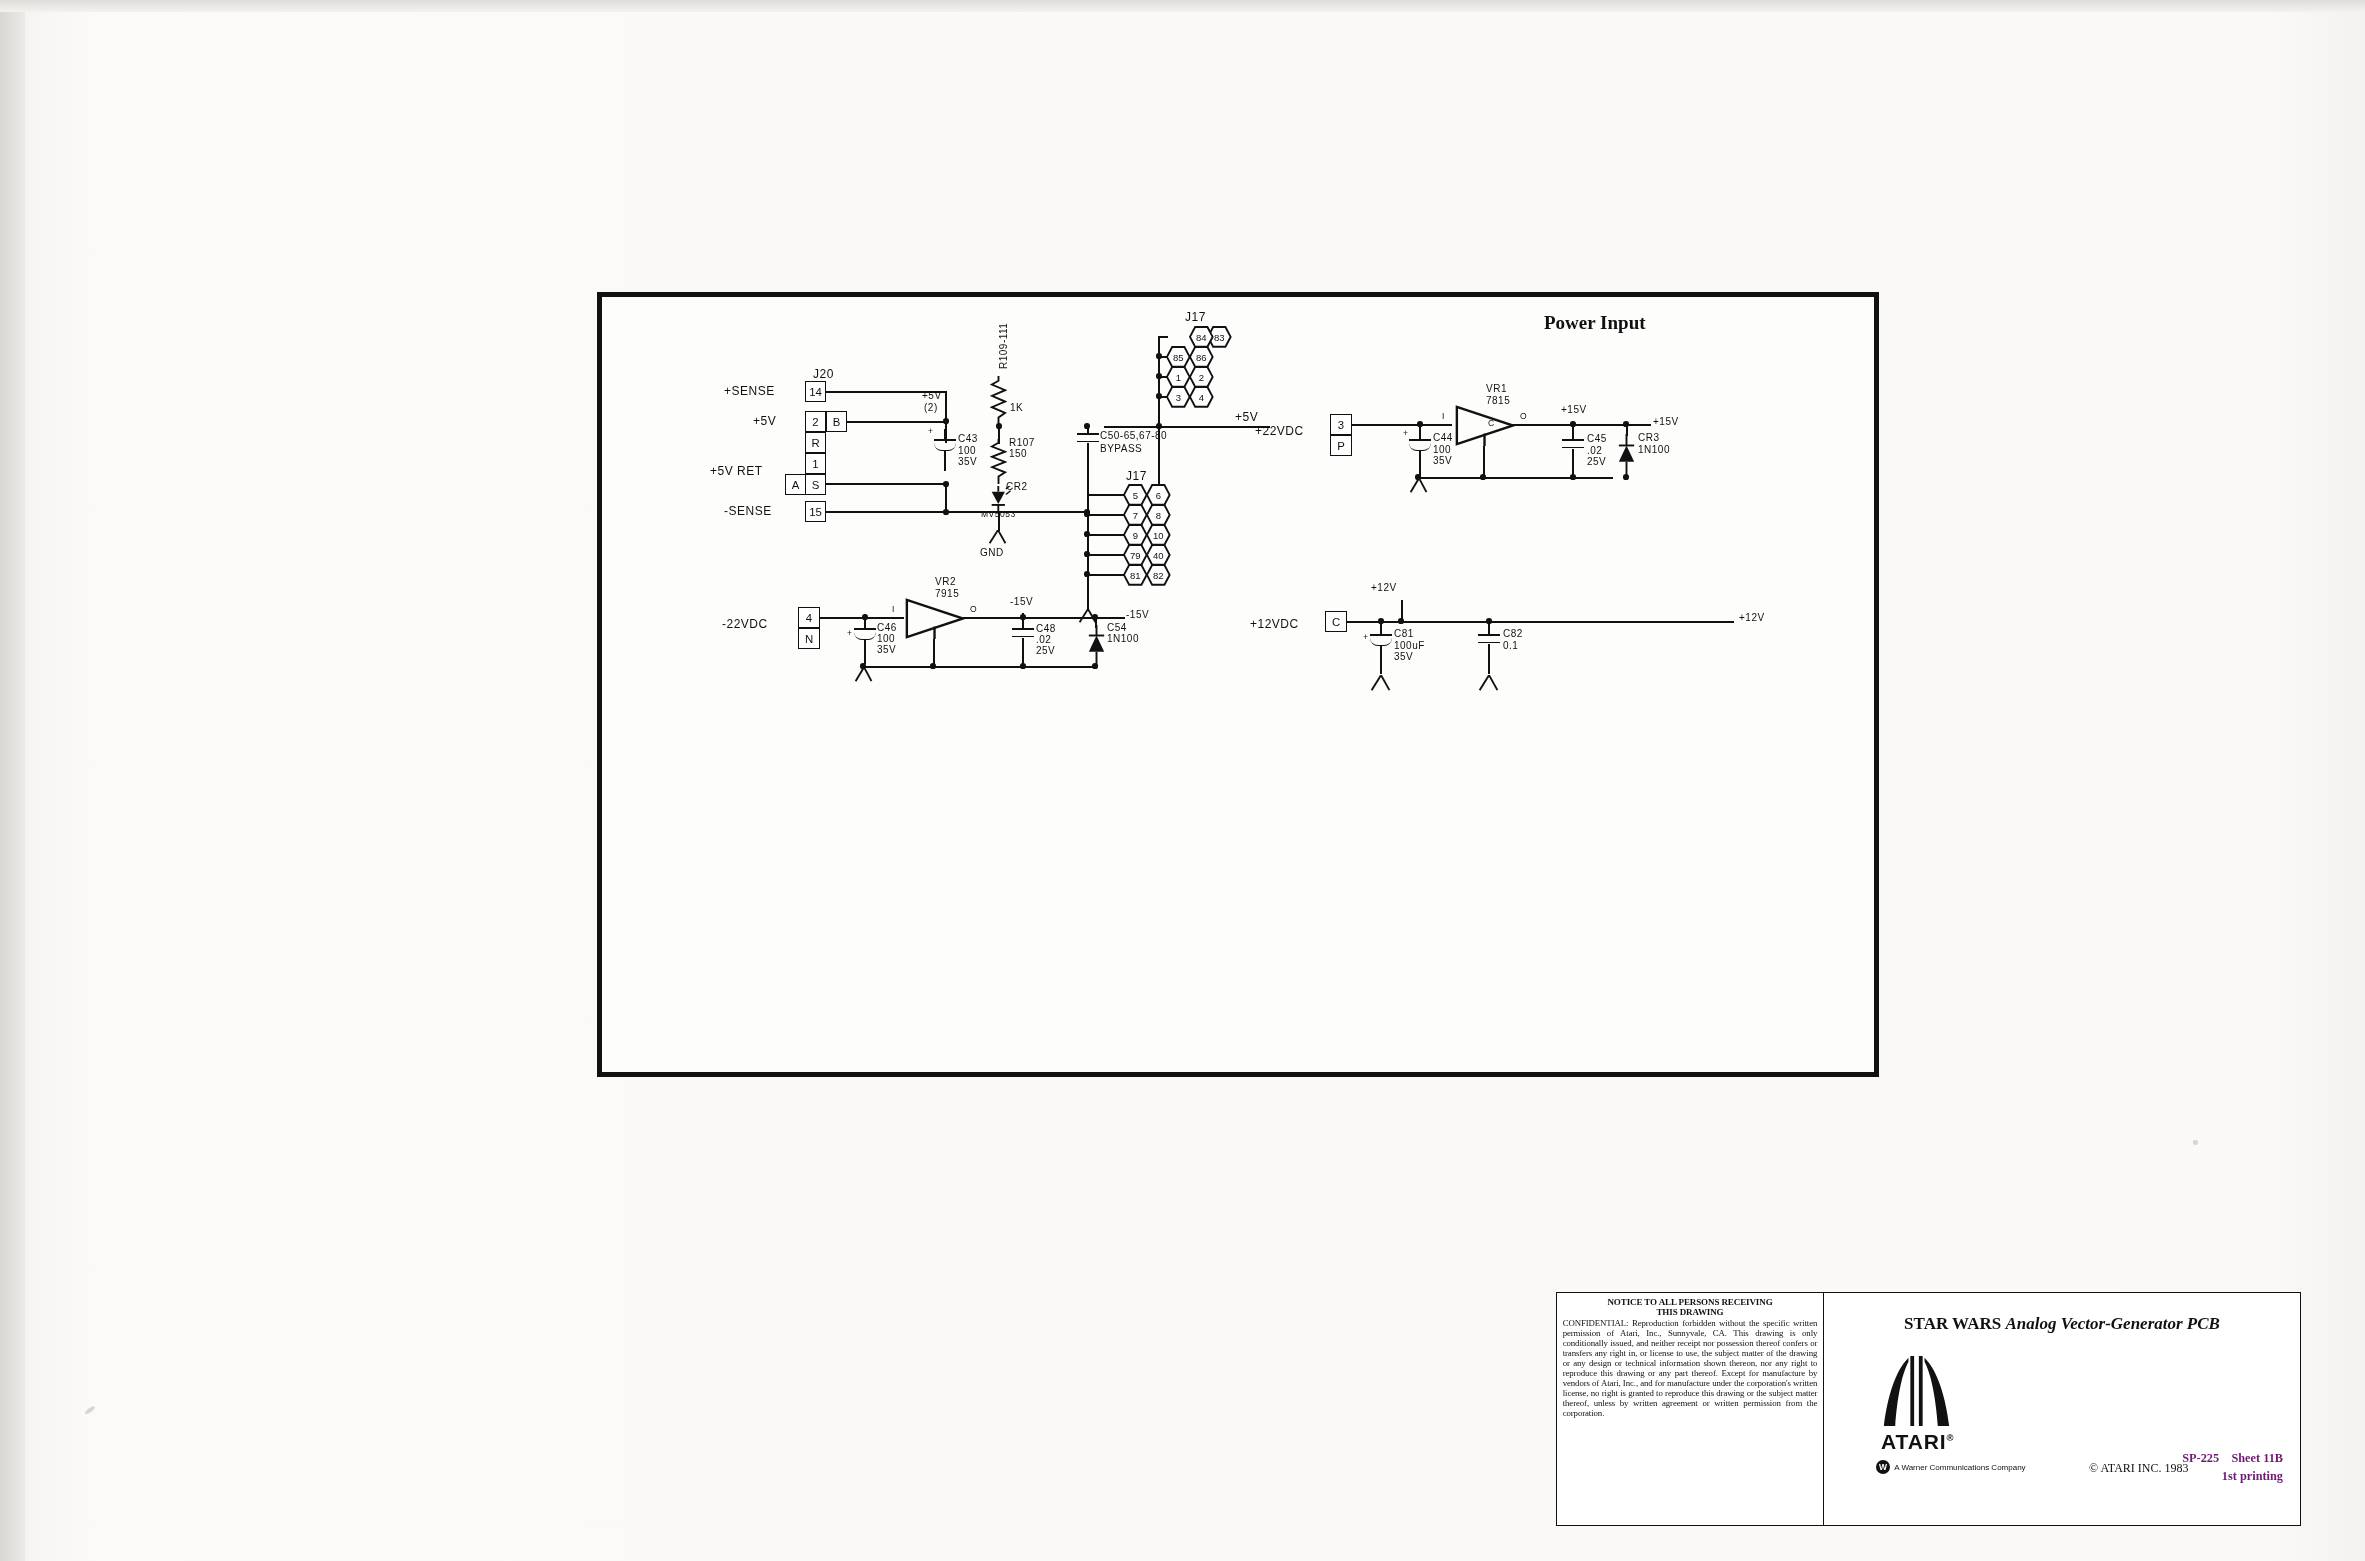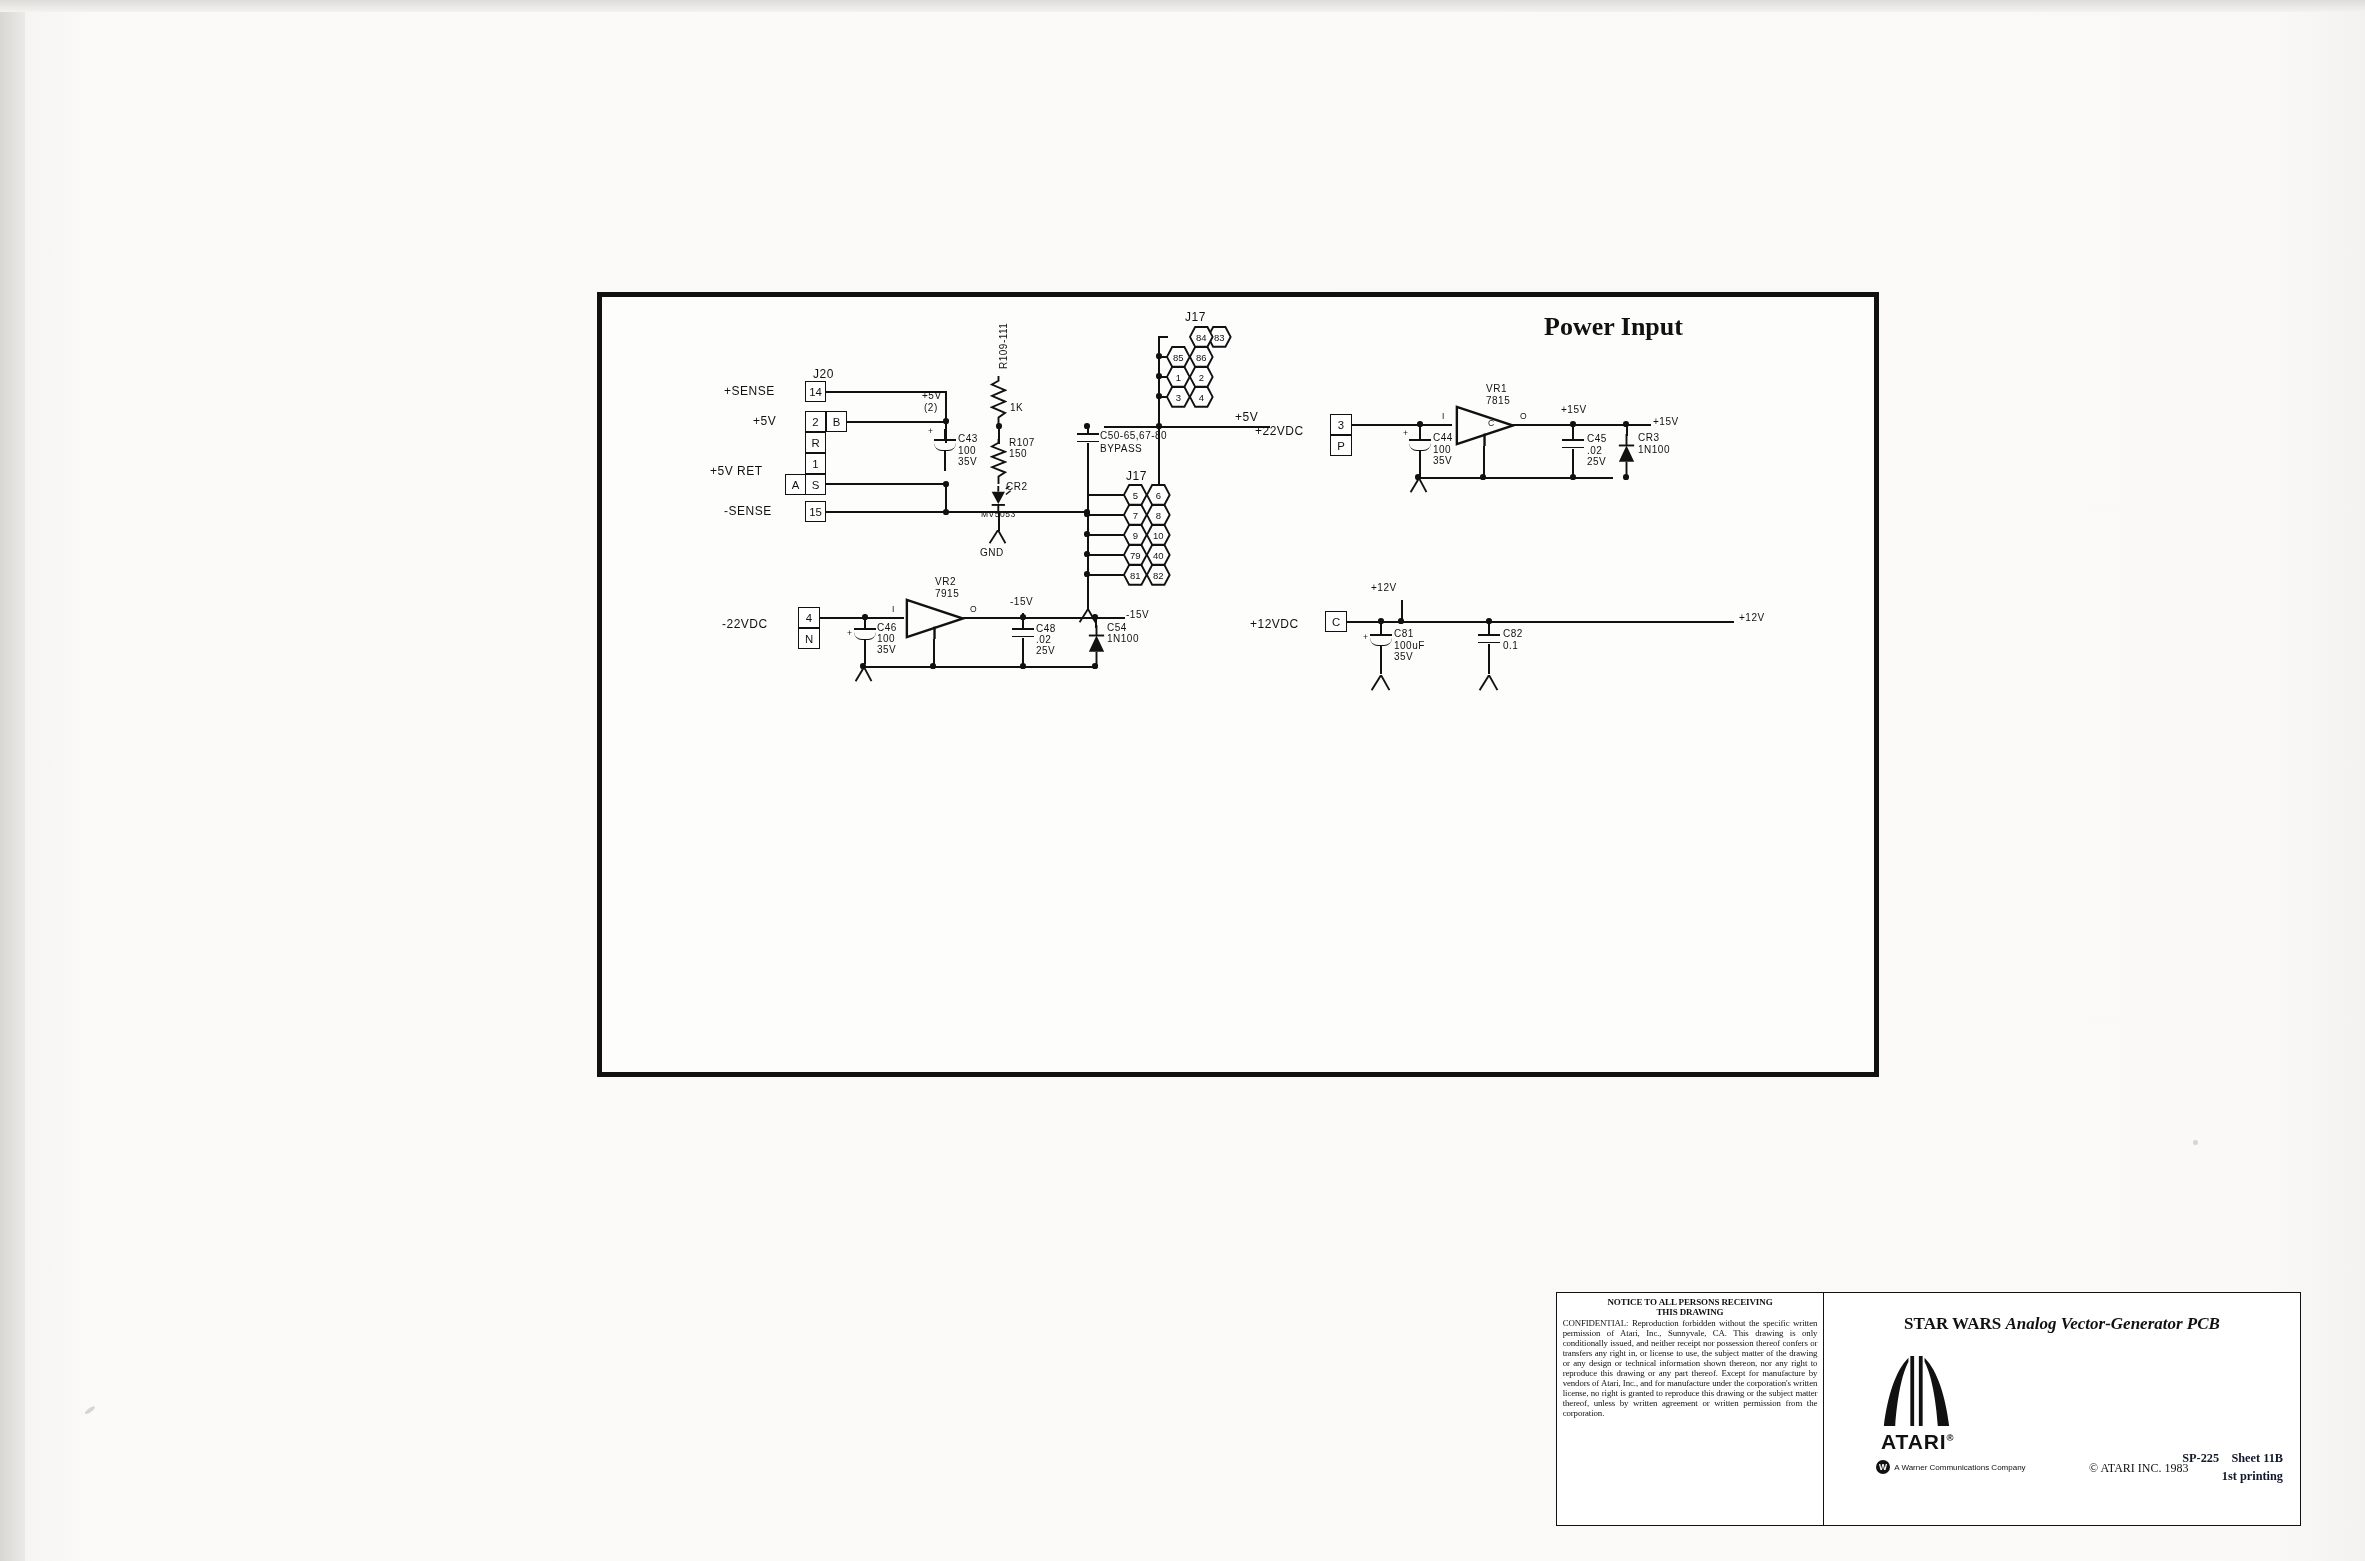--- a/index.html
+++ b/index.html
@@ -31,21 +31,21 @@
     position:absolute;
     left:597px; top:292px;
     width:1282px; height:785px;
     border:5.2px solid #111;
     background:#fdfdfc;
     box-sizing:border-box;
   }
   #frame-title {
     position:absolute; left:942px; top:15px;
     font-family:"Liberation Serif", serif;
-    font-weight:bold; font-size:26px; color:#111;
+    font-weight:bold; font-size:19px; color:#111;
   }
 
   
   .wire { position:absolute; background:#111; }
   .wh { height:1.9px; }
   .wv { width:1.9px; }
   .dot { position:absolute; width:5.7px; height:5.7px; border-radius:50%; background:#111; }
 
   .lbl {
     position:absolute;
@@ -136,21 +136,21 @@
     width:14px;height:14px;border-radius:50%;background:#111;color:#fff;
     display:flex;align-items:center;justify-content:center;font-size:8.5px;font-weight:bold;
   }
   #tb-copy {
     position:absolute; left:265px; top:168px;
     font-family:"Liberation Serif", serif; font-size:12px; color:#111;
   }
   #tb-sp {
     position:absolute; right:17px; top:156px; text-align:right;
     font-family:"Liberation Serif", serif; font-weight:bold; font-size:12.3px;
-    color:#0f172a; line-height:1.5;
+    color:#701a75; line-height:1.5;
   }
 </style>
 </head>
 <body>
 
 <div class="paper"></div>
 <div class="scan-edge-left"></div>
 <div class="scan-edge-top"></div>
 <div class="speck" style="left:2193px;top:1140px;width:4.7px;height:4.7px;"></div>
 <div class="speck" style="left:84px;top:1408px;width:12.3px;height:4.3px;transform:rotate(-35deg);"></div>

